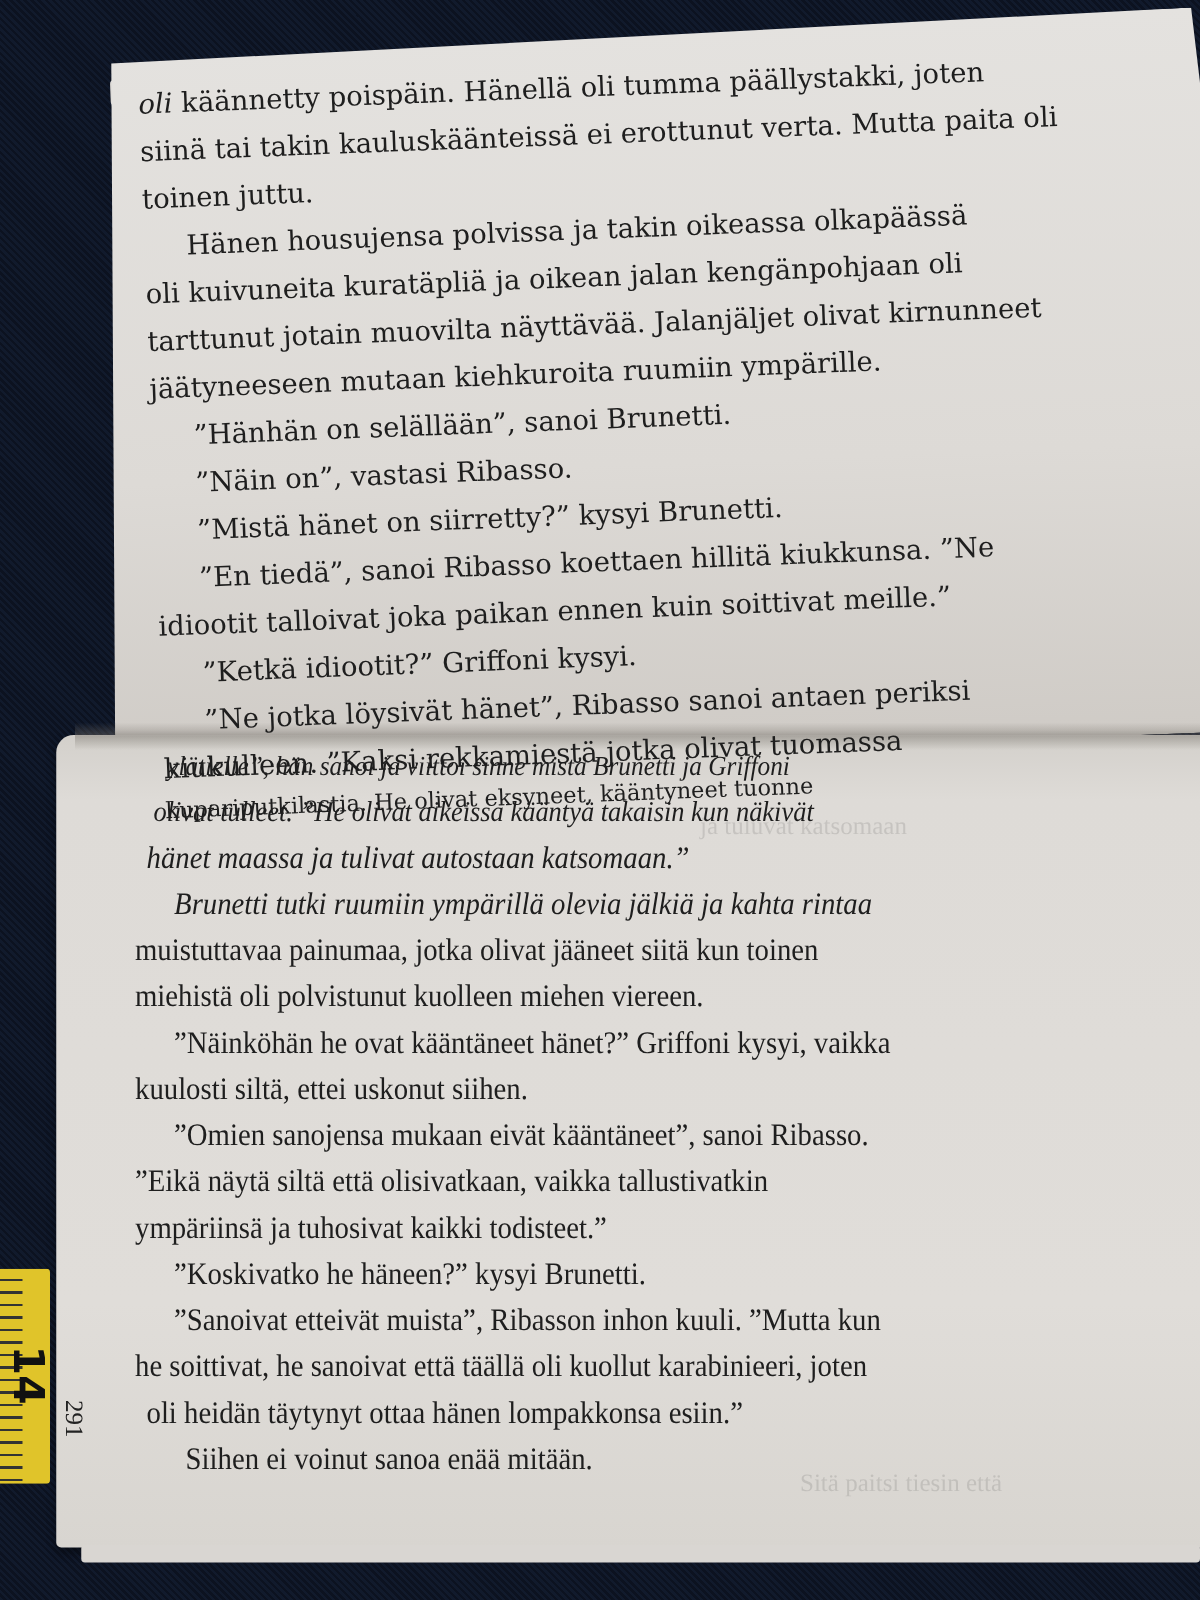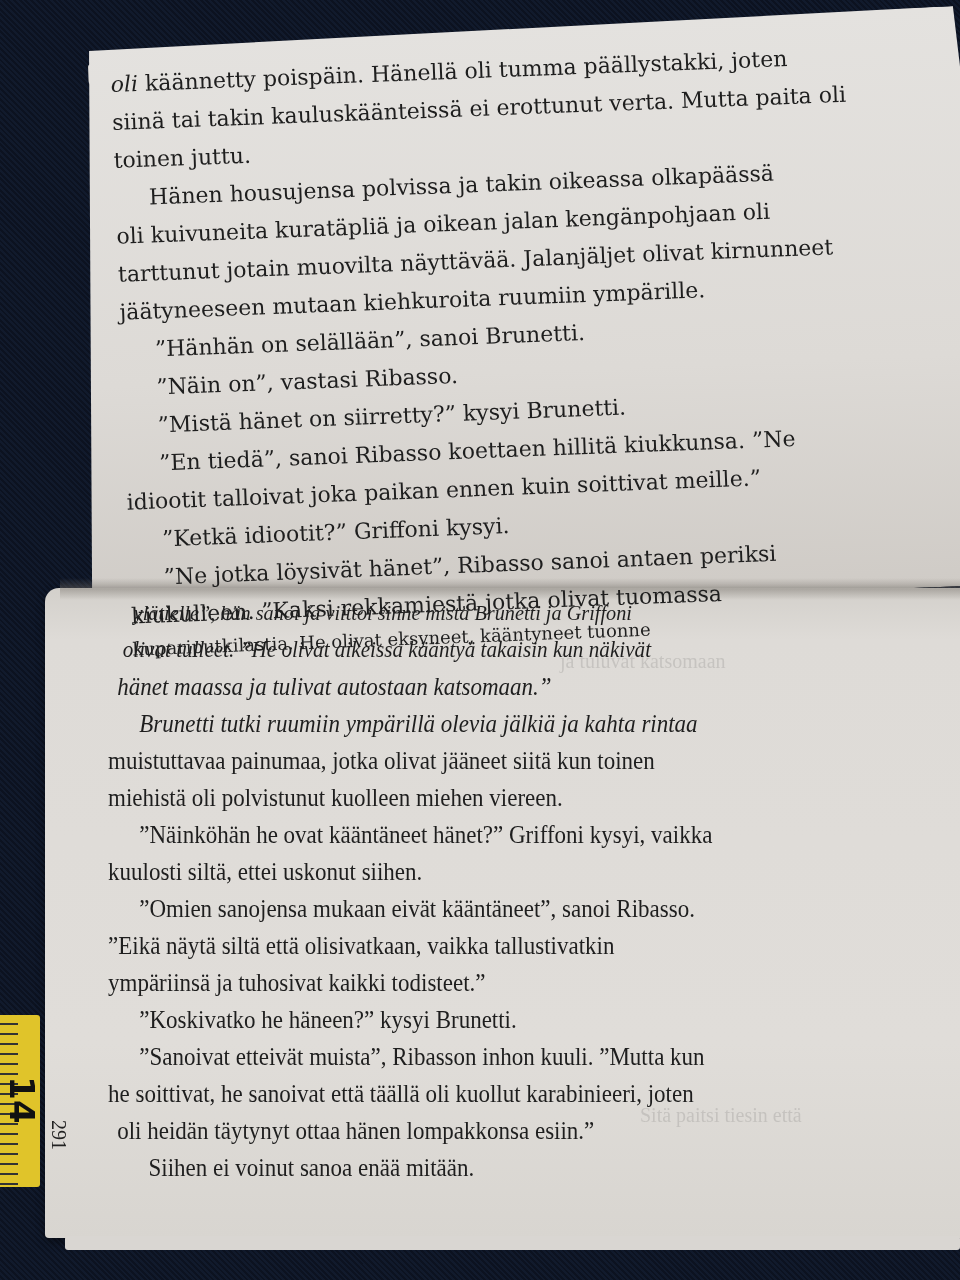--- a/index.html
+++ b/index.html
@@ -69,21 +69,21 @@
 </head>
 <body>
 
 <div class="stack-edge" style="left:88px;top:48px;width:850px;height:20px;transform:rotate(-2.2deg);"></div>
 <div class="page-upper"></div>
 <div class="page-lower"></div>
 <div class="stack-edge" style="left:65px;top:1236px;width:895px;height:14px;"></div>
 <div class="fold-shadow"></div>
 
 <div class="ghost" style="left:560px;top:650px;">ja tuluvat katsomaan</div>
-<div class="ghost" style="left:640px;top:1104px;text-align:center;">Sitä paitsi tiesin että</div>
+<div class="ghost" style="left:640px;top:1176px;text-align:center;">Sitä paitsi tiesin että</div>
 
 <div class="text-upper">
   <div class="line"><span class="italic">oli</span><span> käännetty poispäin. Hänellä oli tumma päällystakki, joten</span></div>
   <div class="line">siinä tai takin kauluskäänteissä ei erottunut verta. Mutta paita oli</div>
   <div class="line">toinen juttu.</div>
   <div class="line indent">Hänen housujensa polvissa ja takin oikeassa olkapäässä</div>
   <div class="line">oli kuivuneita kuratäpliä ja oikean jalan kengänpohjaan oli</div>
   <div class="line">tarttunut jotain muovilta näyttävää. Jalanjäljet olivat kirnunneet</div>
   <div class="line">jäätyneeseen mutaan kiehkuroita ruumiin ympärille.</div>
   <div class="line indent">”Hänhän on selällään”, sanoi Brunetti.</div>

